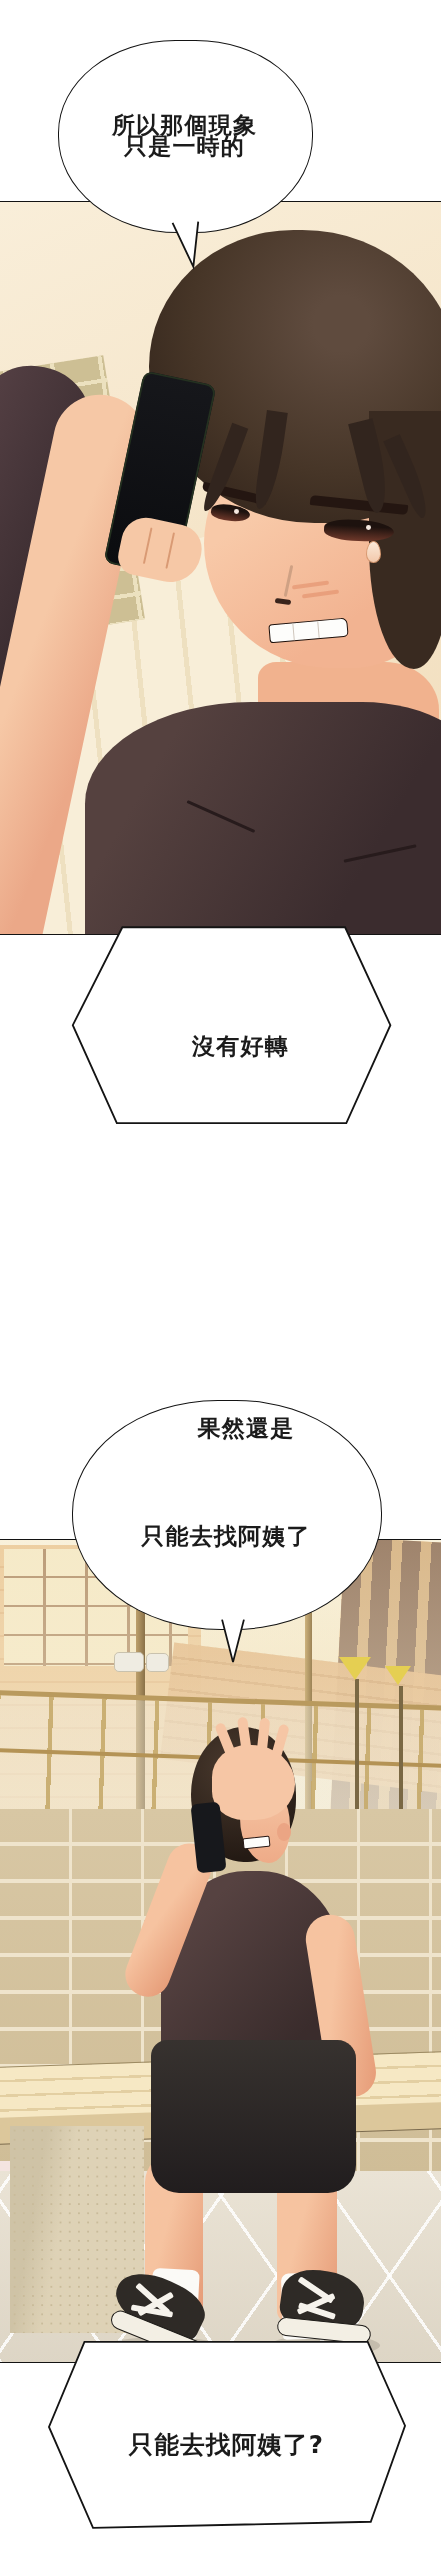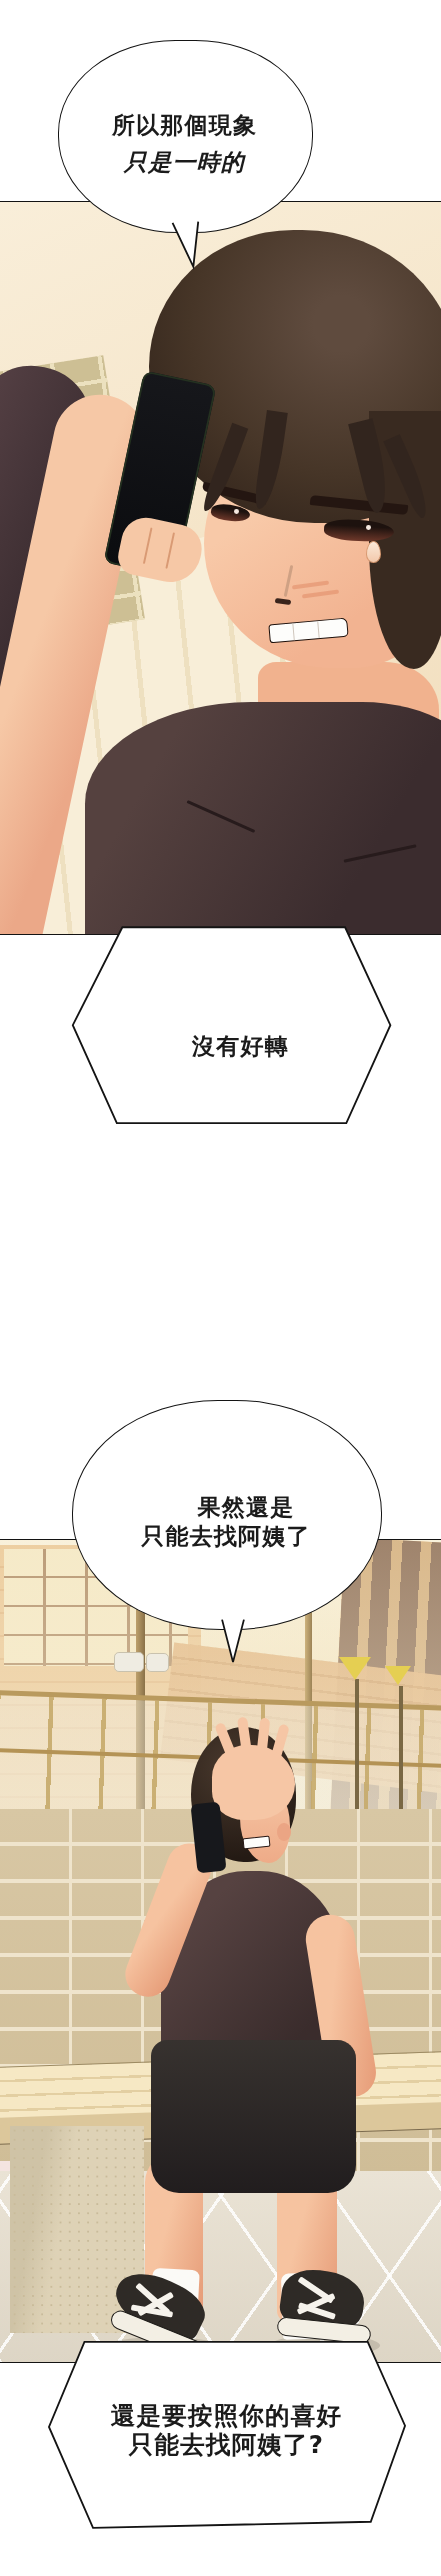--- a/index.html
+++ b/index.html
@@ -241,35 +241,34 @@
     <div class="lace" style="left:296px;top:747px;width:40px;height:5.5px;transform:rotate(34deg);"></div>
     <div class="lace" style="left:296px;top:761px;width:40px;height:5.5px;transform:rotate(-24deg);"></div>
     <div class="lace" style="left:298px;top:768px;width:38px;height:5.5px;transform:rotate(18deg);"></div>
   </div>
 
   <div class="bubble-round" style="left:58px;top:40px;width:253px;height:191px;border-radius:46% 46% 47% 47%/48% 48% 50% 50%;"></div>
   <svg class="bubble-svg" style="left:164px;top:220px;" width="44" height="52" viewBox="0 0 72 84">
     <path d="M14,4 L48,76 L56,2" fill="#ffffff" stroke="#141414" stroke-width="3"></path>
   </svg>
   <div class="btxt" style="left:58px;top:111px;width:253px;">所以那個現象</div>
-  <div class="btxt" style="left:58px;top:148px;width:253px;font-style:italic;">只是一時的</div>
+  <div class="btxt" style="left:58px;top:132px;width:253px;">只是一時的</div>
 
   <svg class="bubble-svg" style="left:67px;top:923px;" width="331" height="205" viewBox="0 0 540 335">
     <polygon points="90,7 454,7 528,167 456,327 81,327 9,167" fill="#ffffff" stroke="#141414" stroke-width="3"></polygon>
   </svg>
   <div class="btxt" style="left:81px;top:1032px;width:319px;">沒有好轉</div>
 
 
   <div class="bubble-round" style="left:72px;top:1400px;width:308px;height:228px;border-radius:47% 47% 48% 48%/49% 49% 50% 50%;"></div>
   <svg class="bubble-svg" style="left:216px;top:1617px;" width="34" height="49" viewBox="0 0 56 80">
     <path d="M10,4 L28,74 L46,4" fill="#ffffff" stroke="#141414" stroke-width="3"></path>
   </svg>
-  <div class="btxt" style="left:72px;top:1493px;width:348px;text-align:center;">果然還是</div>
+  <div class="btxt" style="left:72px;top:1414px;width:348px;text-align:center;">果然還是</div>
   <div class="btxt" style="left:72px;top:1522px;width:308px;">只能去找阿姨了</div>
 
   <svg class="bubble-svg" style="left:43px;top:2337px;" width="368" height="197" viewBox="0 0 600 322">
     <polygon points="67,8 530,8 591,145 535,302 81,312 9,147" fill="#ffffff" stroke="#141414" stroke-width="3"></polygon>
   </svg>
-  <div class="btxt" style="left:55px;top:2401px;width:343px;font-size:24.5px;">還是要按照你的喜好</div>
   <div class="btxt" style="left:55px;top:2430px;width:343px;font-size:24.5px;">只能去找阿姨了?</div>
 
 </div>
 
 
 </body></html>

